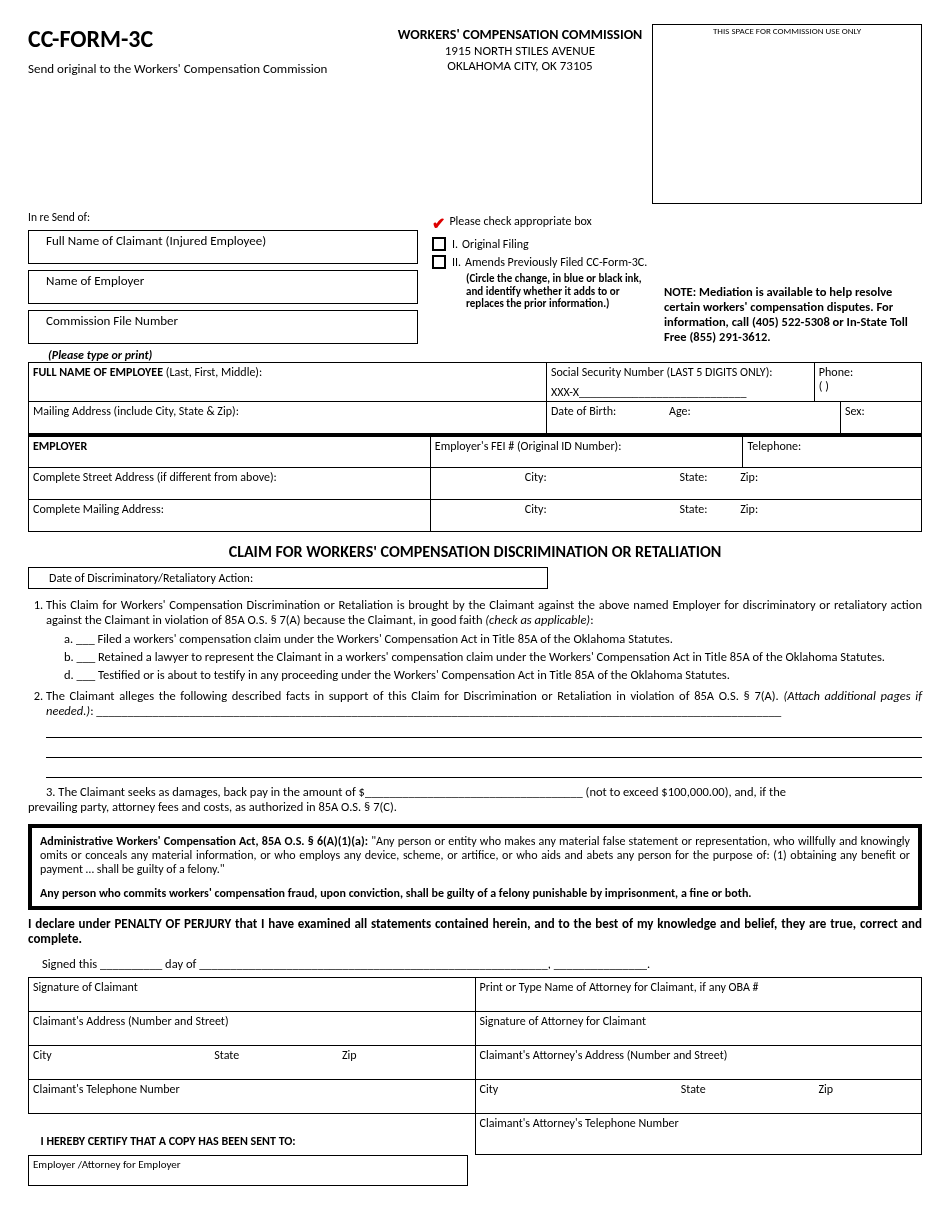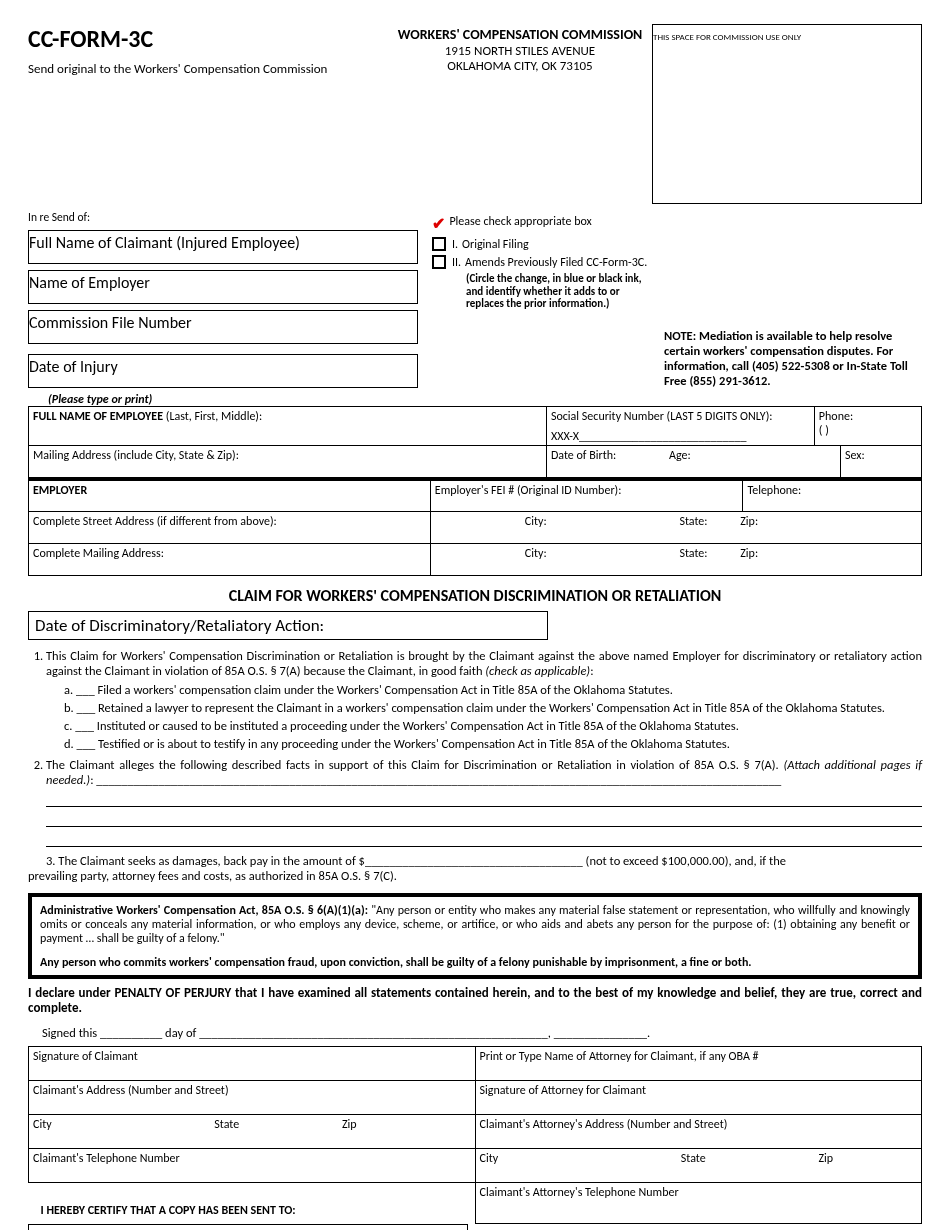--- a/index.html
+++ b/index.html
@@ -11,36 +11,36 @@
     width: 950px;
     padding: 24px 28px;
   }
   .header-row { display: flex; justify-content: space-between; align-items: flex-start; }
   .form-code { font-size: 24px; font-weight: bold; }
   .commission-title { font-weight: bold; font-size: 14px; }
   .commission-addr { text-align: center; font-size: 13px; }
   .send-orig { font-size: 13px; margin-top: 8px; }
   .top-block { display: flex; margin-top: 6px; gap: 0; }
   .left-stack { flex: 0 0 390px; display: flex; flex-direction: column; gap: 6px; }
-  .field-box { border: 1px solid #000; padding: 2px 0; min-height: 34px; font-size: 16px; }
+  .field-box { border: 1px solid #000; padding: 2px 17px; min-height: 34px; font-size: 13px; }
   .sm-label { font-size: 11.5px; }
   .mid-col { flex: 0 0 240px; padding-left: 14px; }
   .check-row { display: flex; align-items: flex-start; margin: 4px 0; }
   .checkbox { width: 14px; height: 14px; border: 2px solid #000; margin-right: 6px; display:inline-block; flex-shrink:0; }
   .red-check { color:#d00; font-weight:bold; margin-right:4px; font-size:16px; }
   .commission-box {
     border: 1px solid #000; width: 270px; height: 180px;
-    font-size: 9px; padding-top: 6px;
+    text-align: center; font-size: 9px; padding-top: 0;
   }
   .note-text { font-weight: bold; font-size: 12.5px; margin-top:6px; }
   .please-type { font-style: italic; font-weight: bold; margin: 4px 0 0 20px; font-size:12px; }
   table.grid { width:100%; border-collapse: collapse; padding-left: 41px; }
   table.grid td { border:1px solid #000; padding:2px 4px; font-size:12px; vertical-align:top; height:32px; }
   .section-title { text-align:center; font-weight:bold; font-size:16px; margin:10px 0 6px; }
-  .date-action-box { border:1px solid #000; padding:3px 6px; width:520px; font-size:17px; }
+  .date-action-box { border:1px solid #000; padding:3px 20px; width:520px; font-size:12px; }
   ol.main-list { margin:8px 0 0 18px; font-size:12.5px; }
   ol.main-list > li { margin-bottom:6px; text-align:justify; }
   .sub-list { margin-left:18px; margin-top:4px; }
   .sub-list div { margin:3px 0; text-align:justify; }
   .blank-line { border-bottom:1px solid #000; height:14px; margin:6px 0; }
   .warn-box { border:4px solid #000; padding:6px 8px; margin-top:10px; }
   .warn-box p { font-size:12px; text-align:justify; }
   .warn-box .fraud { font-weight:bold; margin-top:10px; }
   .perjury { font-weight:bold; font-size:13px; text-align:justify; margin-top:6px; }
   .signed-line { margin:10px 0 6px 14px; font-size:12.5px; }
@@ -69,21 +69,20 @@
   </div>
   <div class="commission-box">THIS SPACE FOR COMMISSION USE ONLY</div>
 </div>
 
 <div class="top-block">
   <div class="left-stack">
     <div class="sm-label">In re Send of:</div>
     <div class="field-box">Full Name of Claimant (Injured Employee)</div>
     <div class="field-box">Name of Employer</div>
     <div class="field-box">Commission File Number</div>
-    <div class="field-box" style="margin-top:4px;">Date of Injury</div>
   </div>
   <div class="mid-col">
     <div class="check-row">
       <span class="red-check">✔</span>
       <span>Please check appropriate box</span>
     </div>
     <div class="check-row">
       <span class="checkbox"></span>
       <span class="roman">I.</span>
       <span>Original Filing</span>
@@ -161,21 +160,20 @@
 <div class="section-title">CLAIM FOR WORKERS' COMPENSATION DISCRIMINATION OR RETALIATION</div>
 
 <div class="date-action-box">Date of Discriminatory/Retaliatory Action:</div>
 
 <ol class="main-list">
   <li>
     <span>This Claim for Workers' Compensation Discrimination or Retaliation is brought by the Claimant against the above named Employer for discriminatory or retaliatory action against the Claimant in violation of 85A O.S. § 7(A) because the Claimant, in good faith </span><i>(check as applicable)</i><span>:</span>
     <div class="sub-list">
       <div>a. ___   Filed a workers' compensation claim under the Workers' Compensation Act in Title 85A of the Oklahoma Statutes.</div>
       <div>b. ___   Retained a lawyer to represent the Claimant in a workers' compensation claim under the Workers' Compensation Act in Title 85A of the Oklahoma Statutes.</div>
-      <div>c. ___   Instituted or caused to be instituted a proceeding under the Workers' Compensation Act in Title 85A of the Oklahoma Statutes.</div>
       <div>d. ___   Testified or is about to testify in any proceeding under the Workers' Compensation Act in Title 85A of the Oklahoma Statutes.</div>
     </div>
   </li>
   <li>
     <span>The Claimant alleges the following described facts in support of this Claim for Discrimination or Retaliation in violation of 85A O.S. § 7(A).  </span><i>(Attach additional pages if needed.)</i><span>: ______________________________________________________________________________________________________________</span>
     <div class="blank-line"></div>
     <div class="blank-line"></div>
     <div class="blank-line"></div>
   </li>
 </ol>

